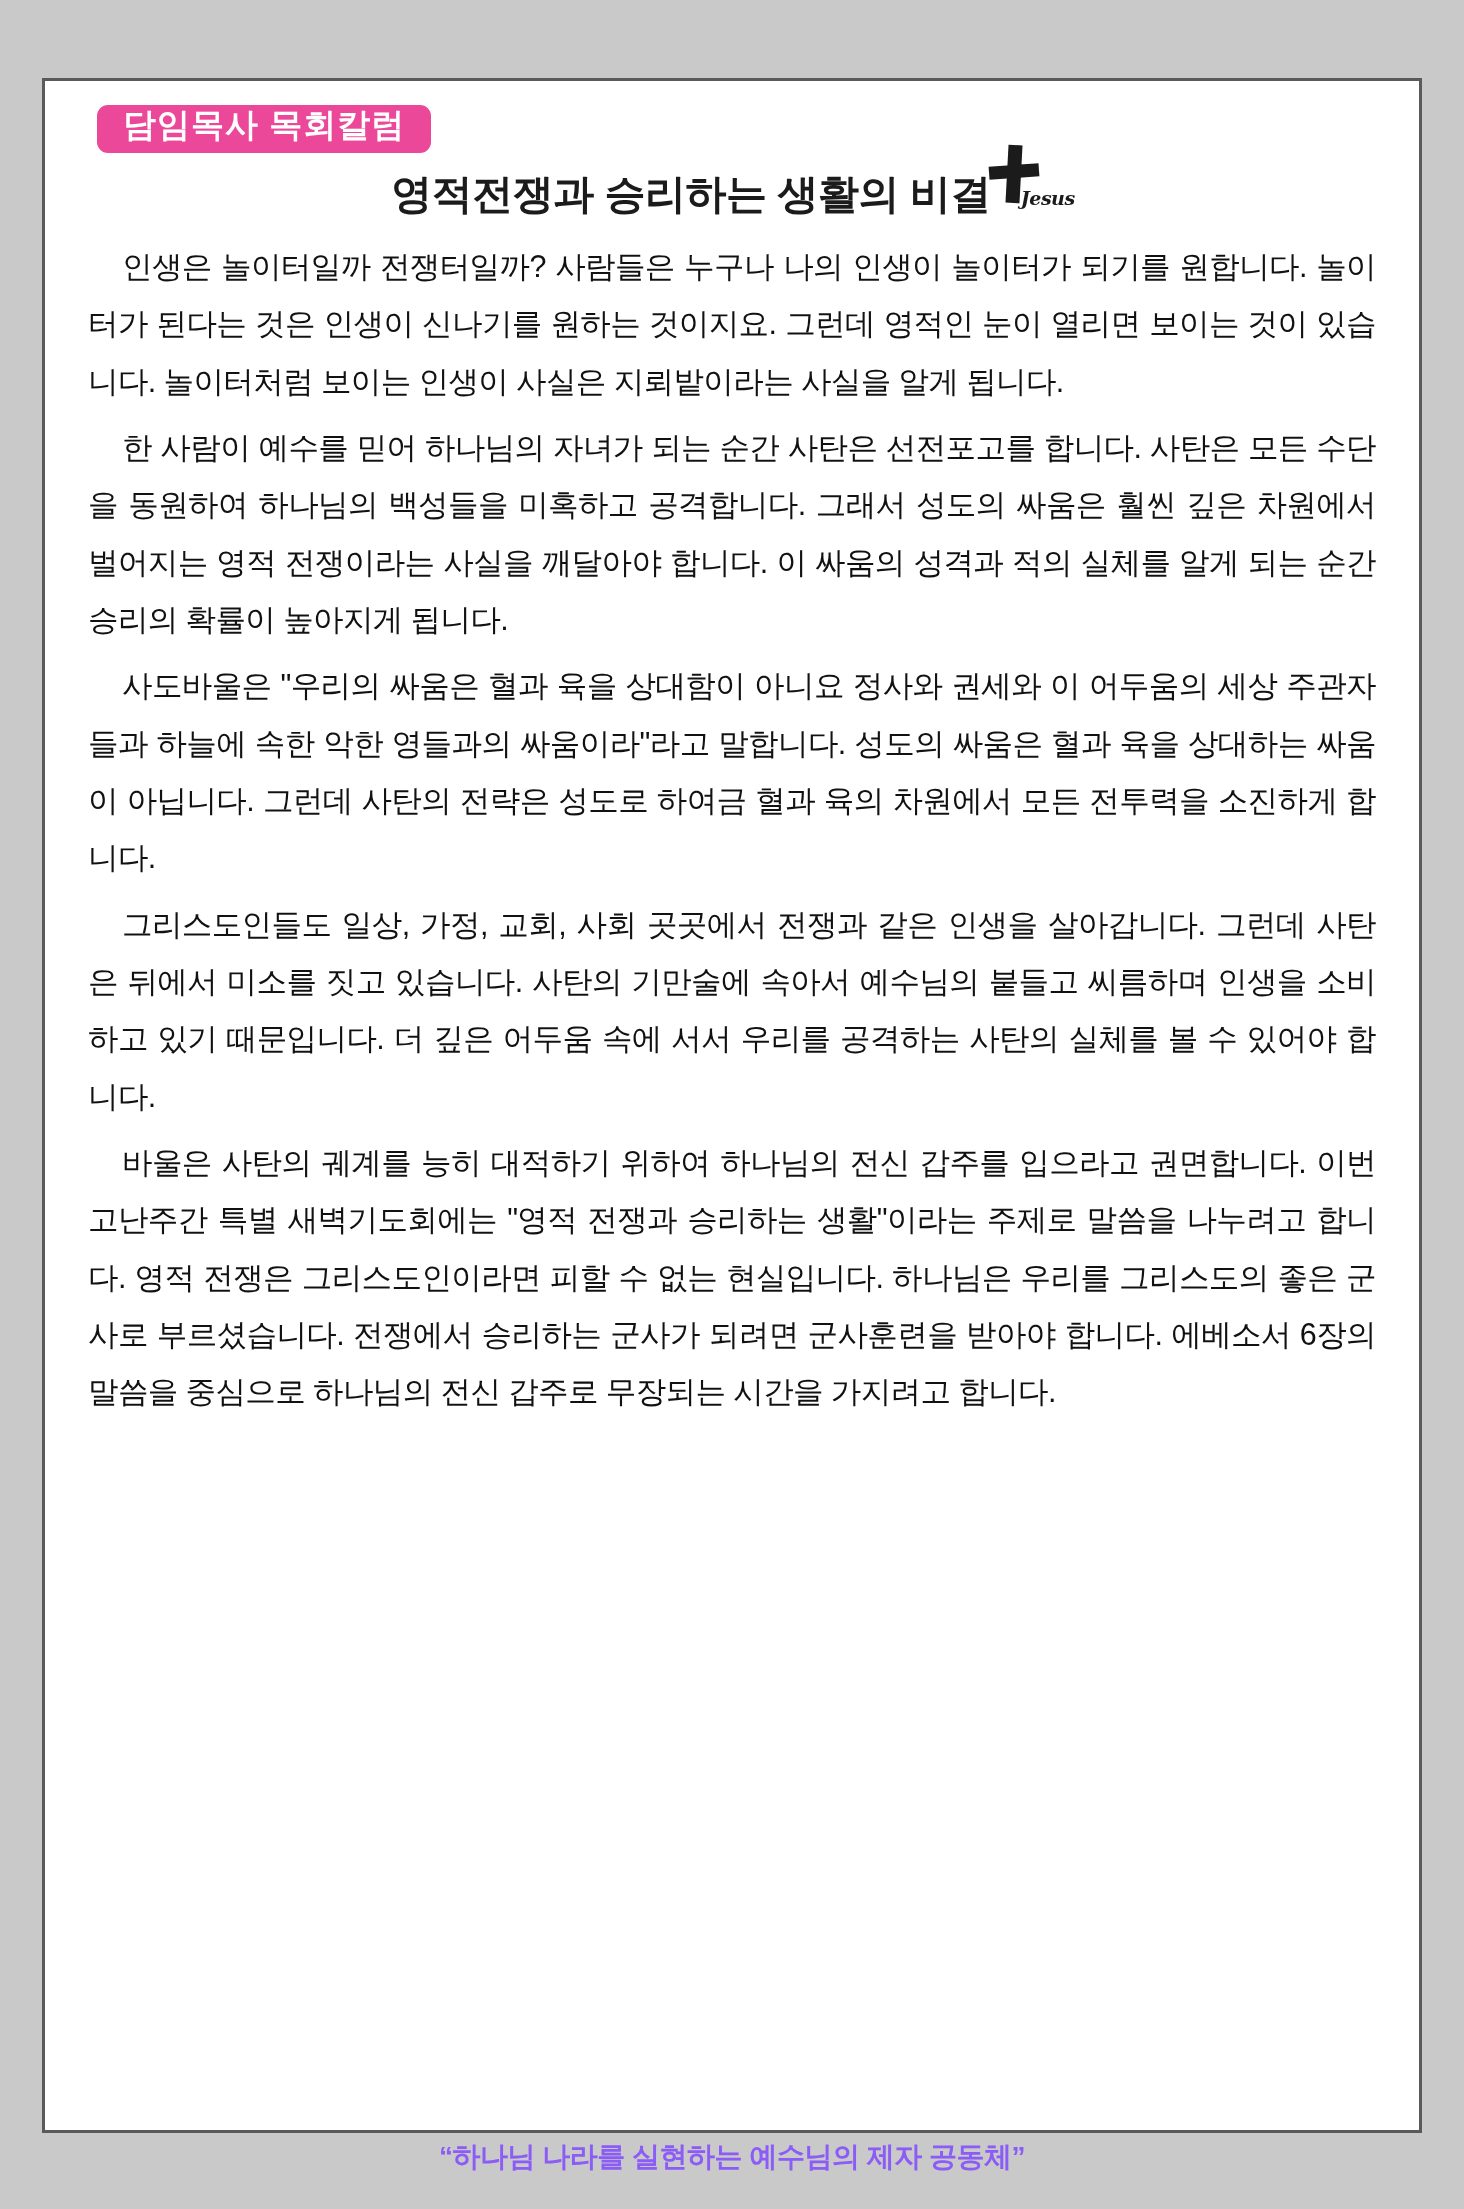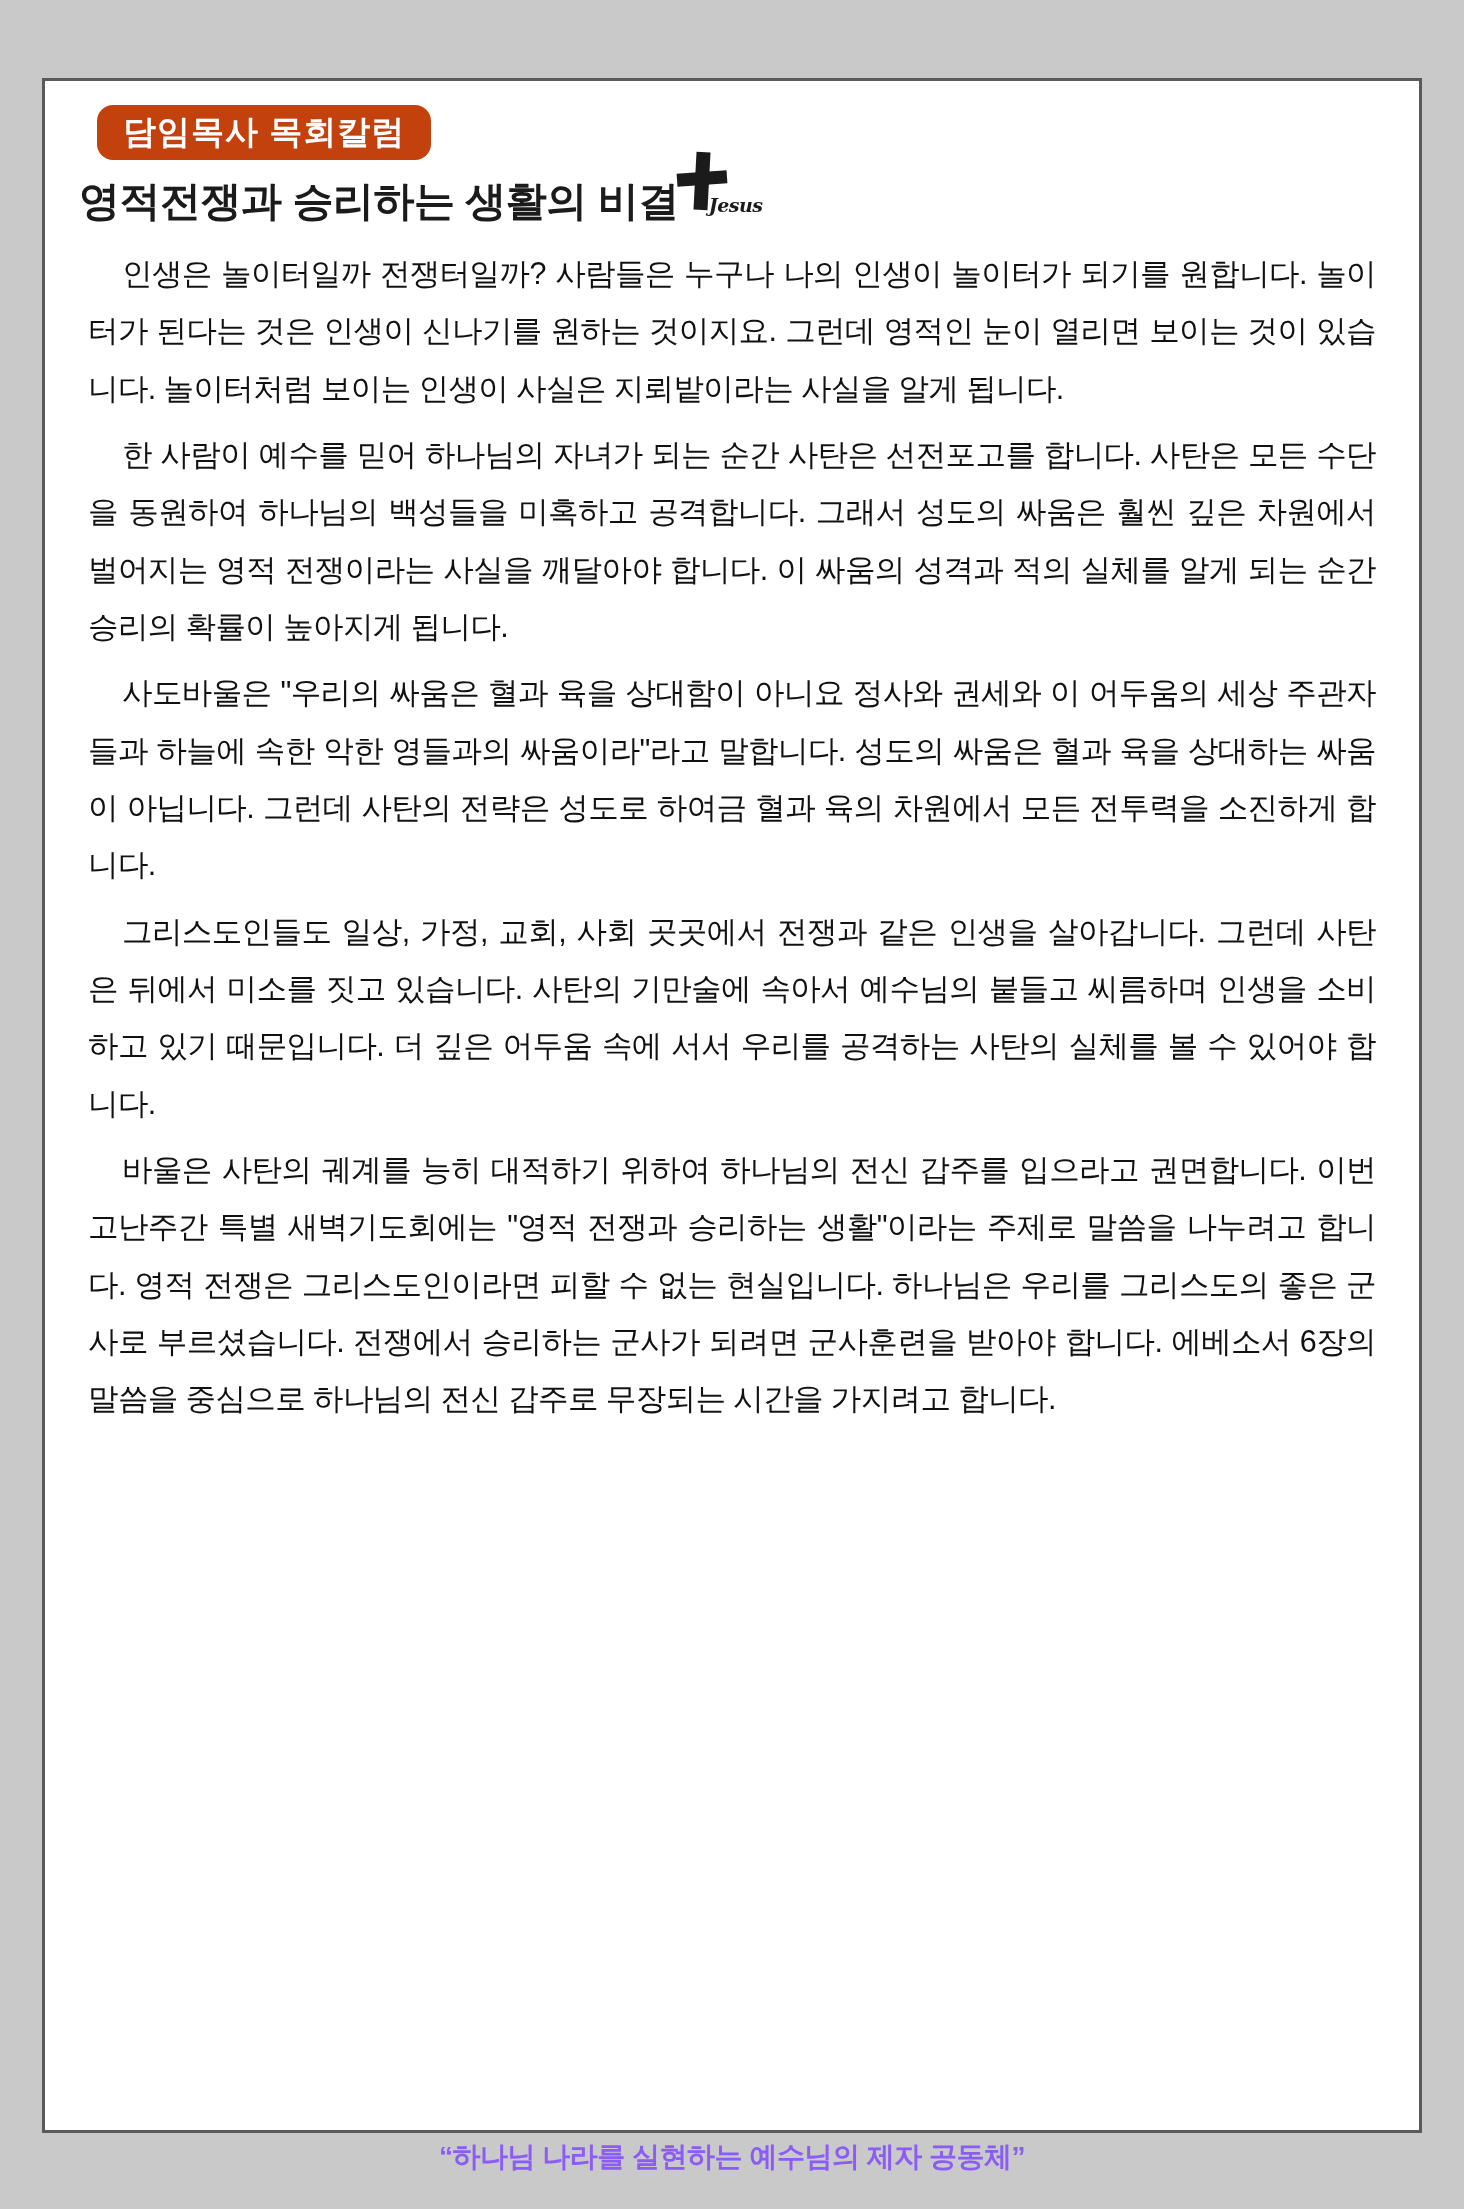--- a/index.html
+++ b/index.html
@@ -30,32 +30,32 @@
     height: 100%;
     box-sizing: border-box;
     padding: 24px 34px 0 34px;
   }
   .badge-row {
     display: block;
     margin: 0 0 2px 18px;
   }
   .badge {
     display: inline-block;
-    background: #c2410c;
+    background: #ec4899;
     color: #ffffff;
     font-size: 33px;
     font-weight: bold;
     letter-spacing: 1px;
-    padding: 10px 26px 12px 26px;
-    border-radius: 16px;
+    padding: 3px 26px 12px 26px;
+    border-radius: 11px;
     line-height: 1;
   }
   .title-wrap {
     position: relative;
-    text-align: left;
+    text-align: center;
     margin-top: 10px;
     margin-bottom: 4px;
     height: 66px;
   }
   .title {
     display: inline-block;
     font-size: 41px;
     font-weight: bold;
     color: #1b1b1b;
     letter-spacing: -0.5px;

